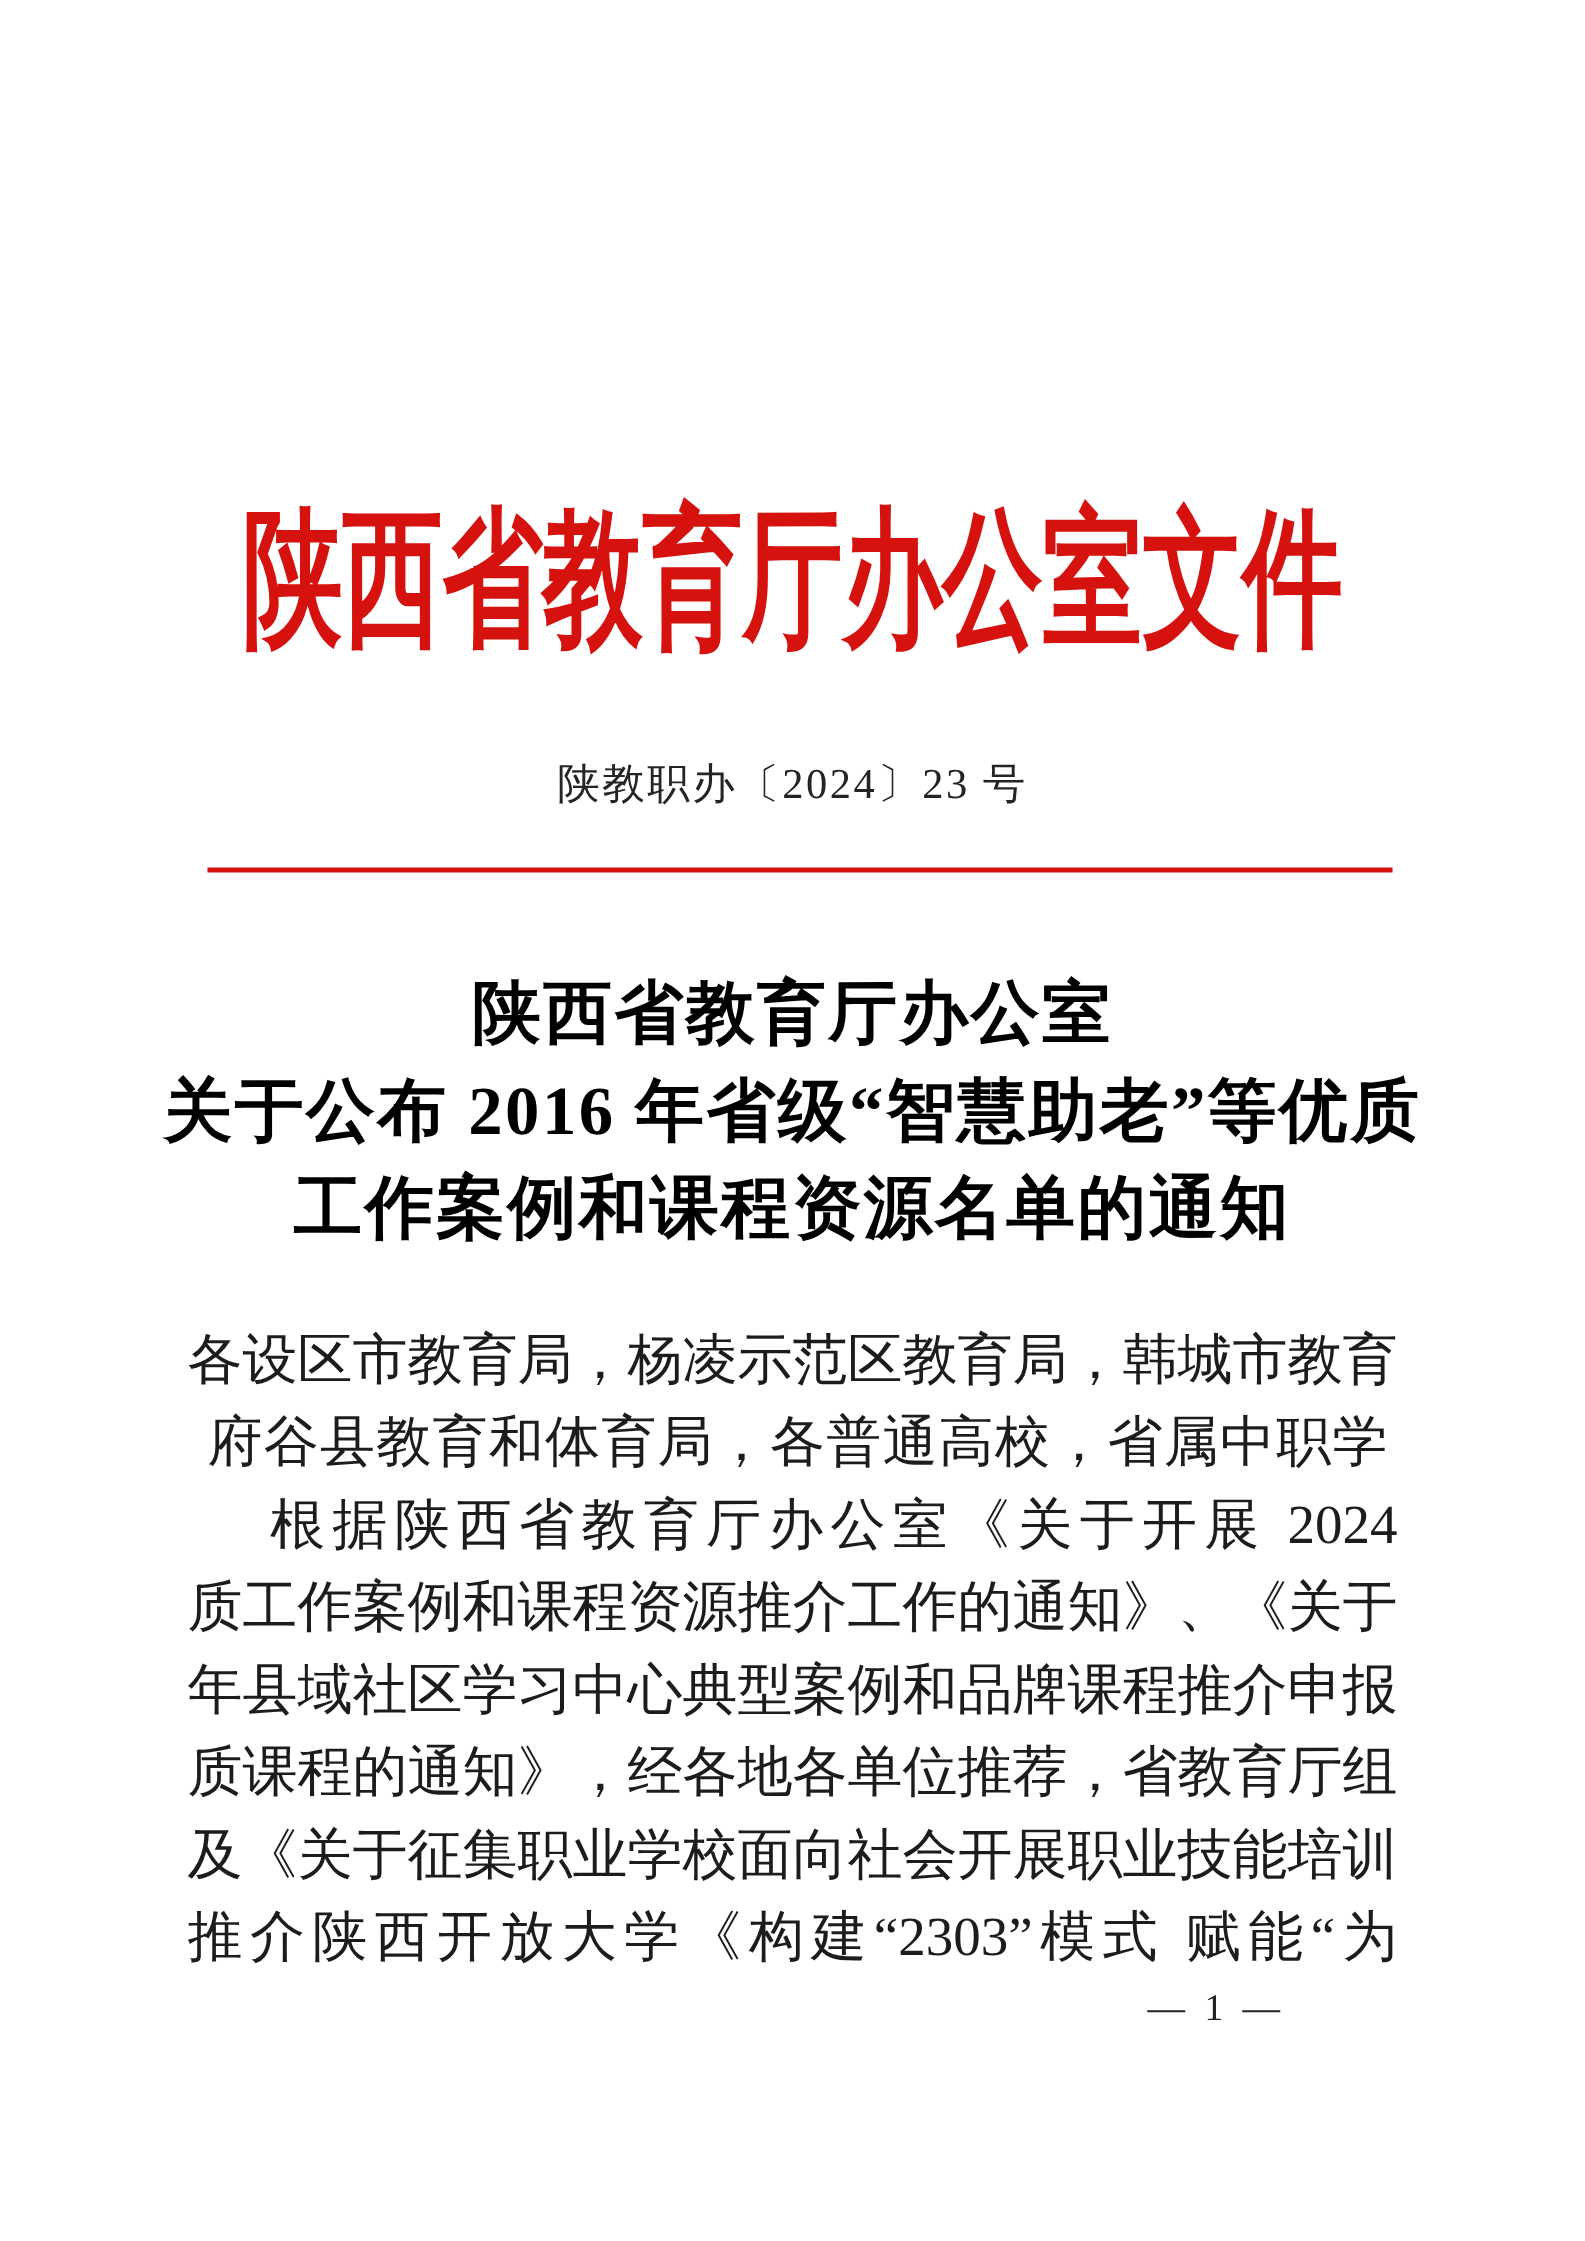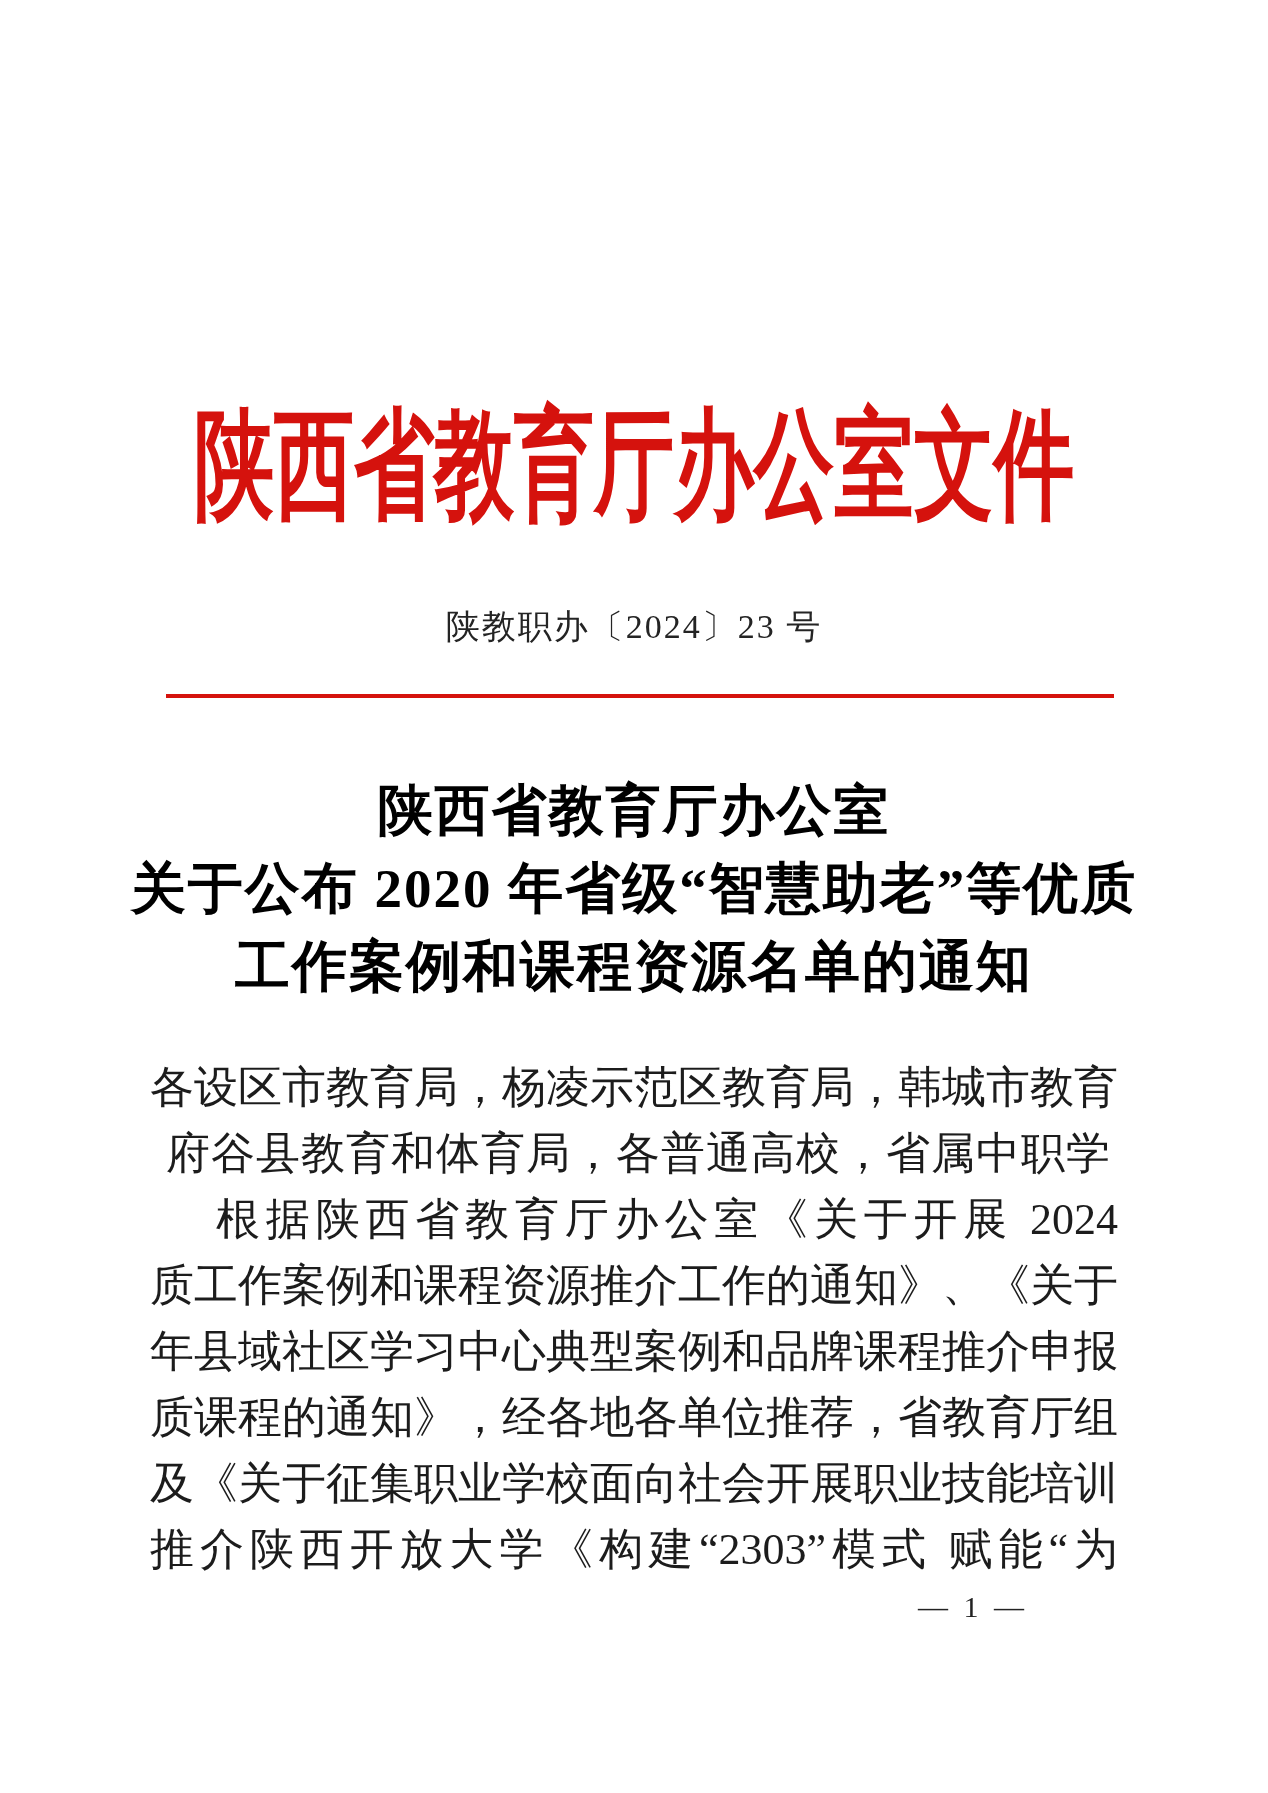--- a/index.html
+++ b/index.html
@@ -106,21 +106,21 @@
 <div class="page">
 
   <div class="letterhead">陕西省教育厅办公室文件</div>
 
   <div class="doc-number">陕教职办〔2024〕23 号</div>
 
   <div class="red-rule"></div>
 
   <div class="notice-title">
     <div>陕西省教育厅办公室</div>
-    <div>关于公布 2020 年省级“智慧助老”等优质</div>
+    <div>关于公布 2016 年省级“智慧助老”等优质</div>
     <div>工作案例和课程资源名单的通知</div>
   </div>
 
   <div class="body-text">
     <div class="body-line justify">各设区市教育局，杨凌示范区教育局，韩城市教育局，神木市、</div>
     <div class="body-line left">府谷县教育和体育局，各普通高校，省属中职学校：</div>
     <div class="body-line justify indent">根据陕西省教育厅办公室《关于开展 2024 年“智慧助老”优</div>
     <div class="body-line justify">质工作案例和课程资源推介工作的通知》、《关于组织开展 2024</div>
     <div class="body-line justify">年县域社区学习中心典型案例和品牌课程推介申报工作的通知》</div>
     <div class="body-line justify">质课程的通知》，经各地各单位推荐，省教育厅组织评议公示，</div>

